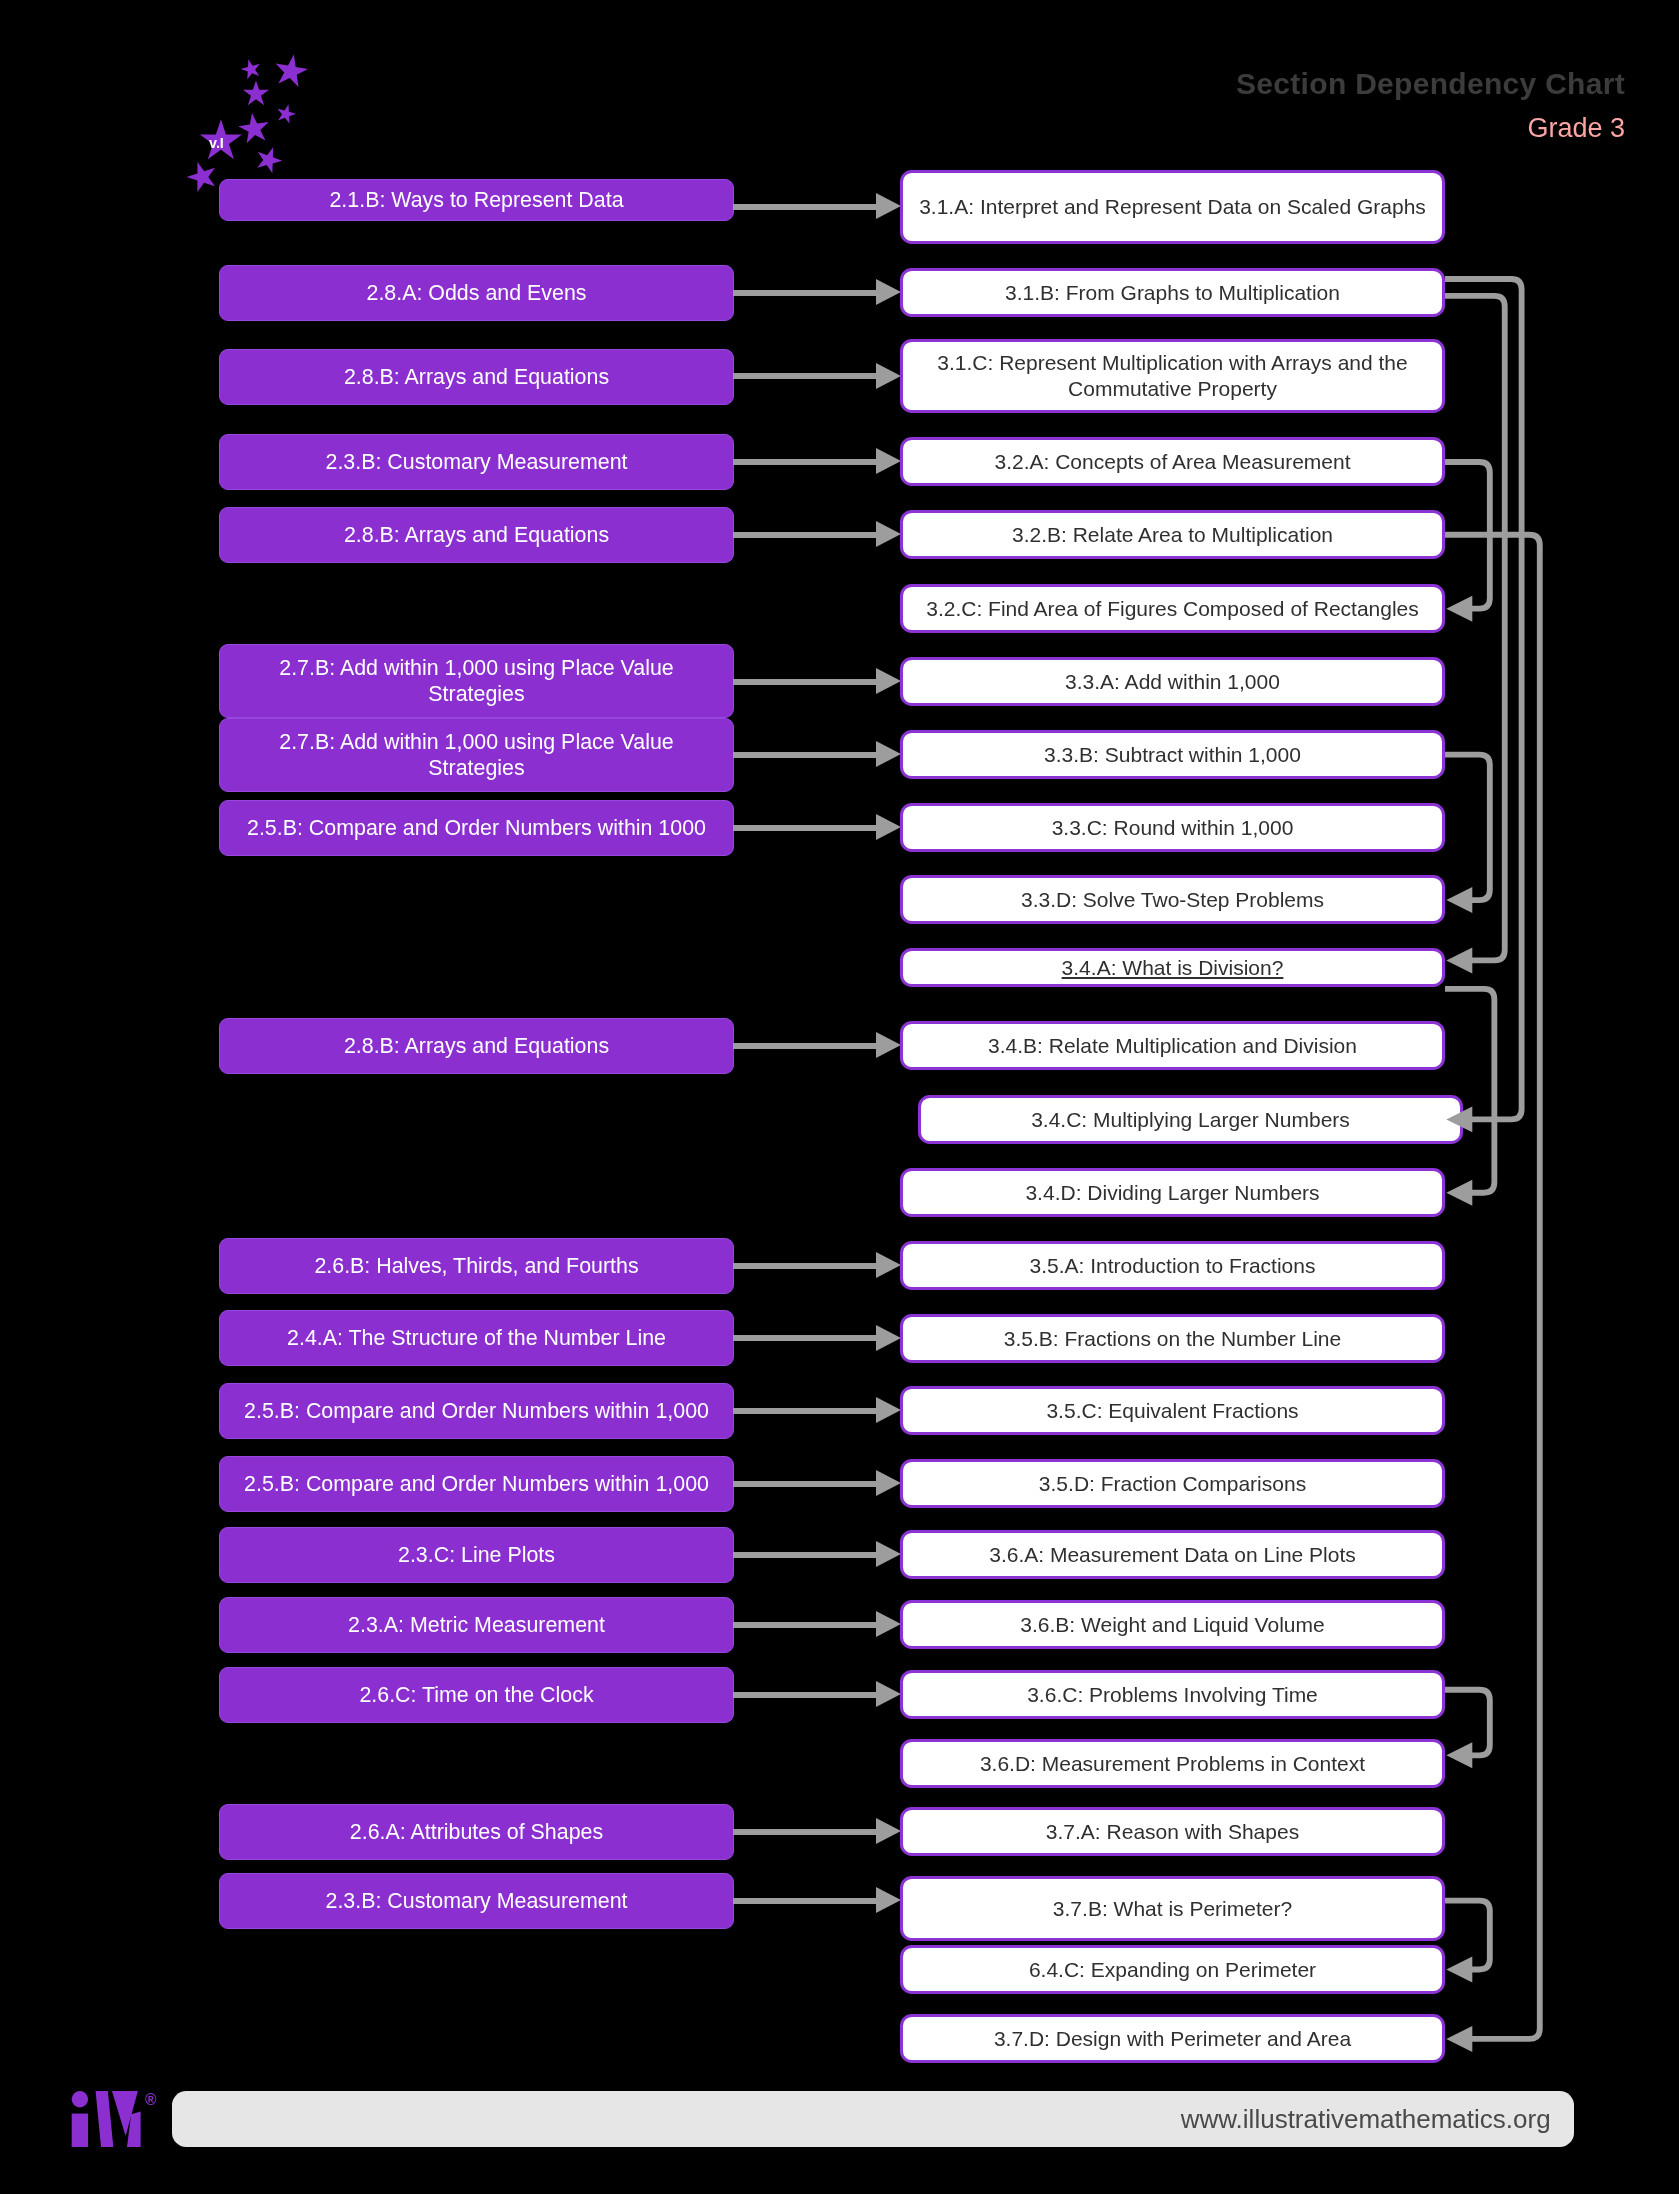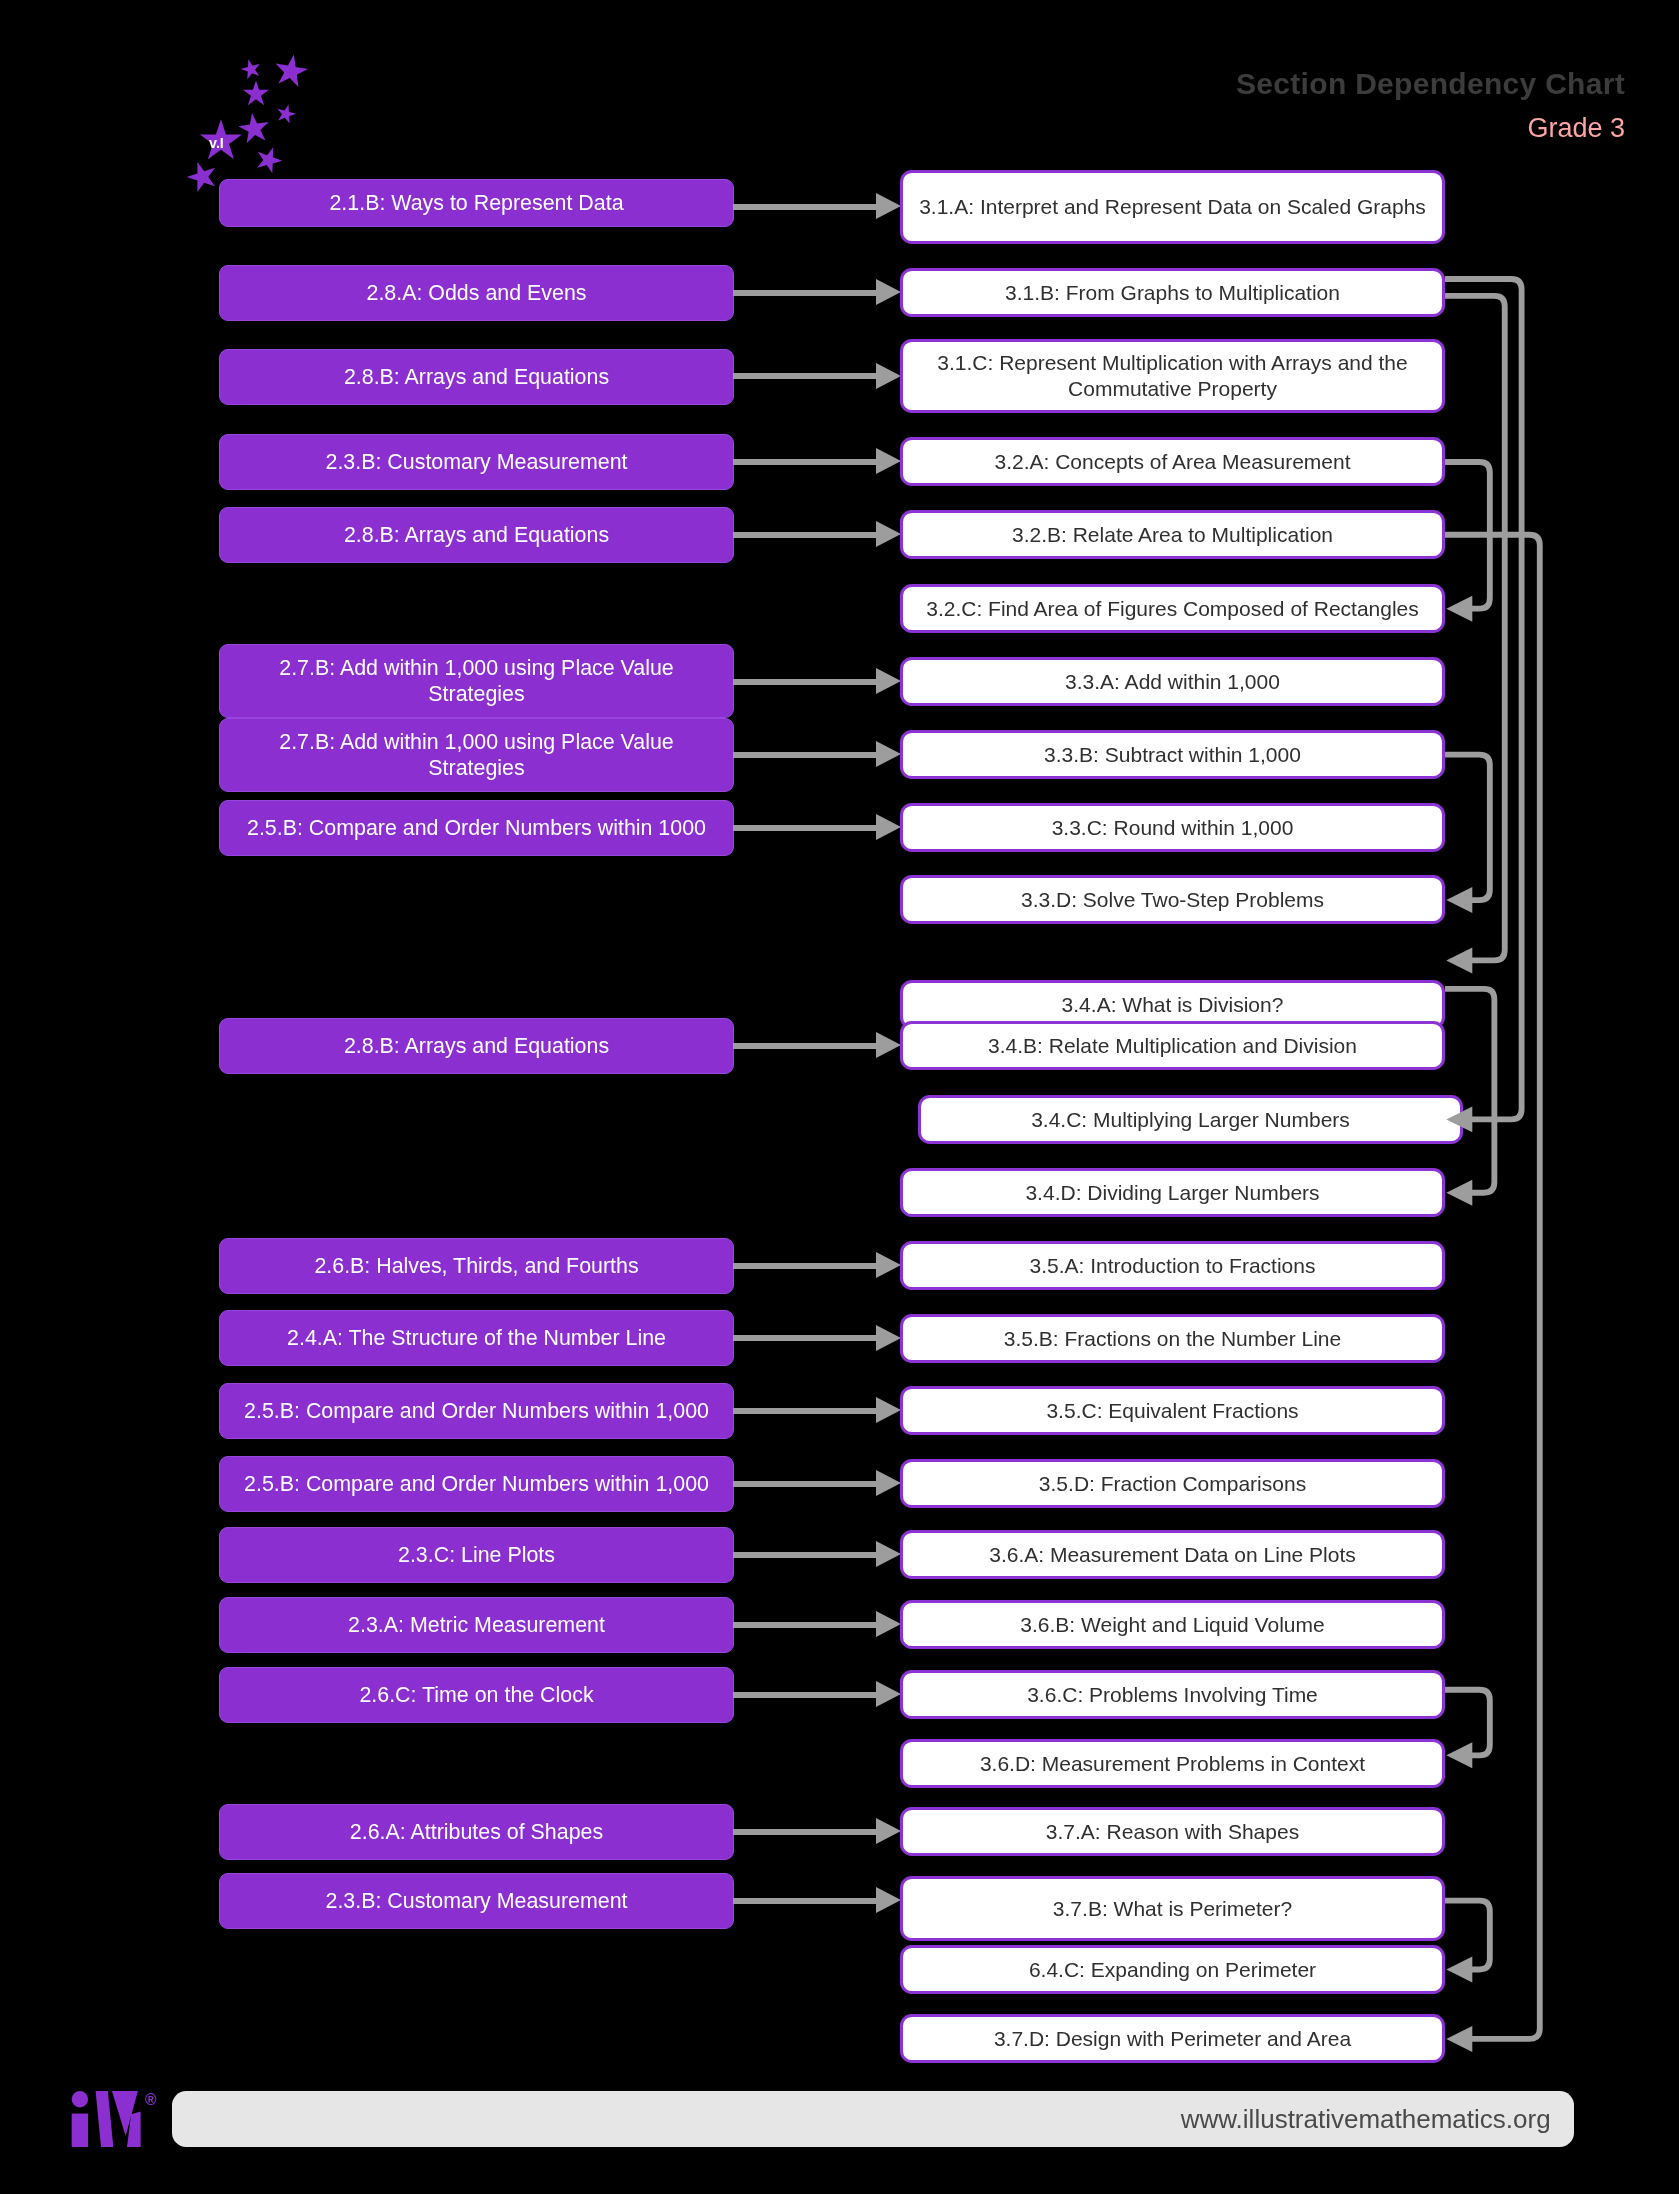--- a/index.html
+++ b/index.html
@@ -50,21 +50,21 @@
       <span class="star" style="left: 256px; top: 95px; font-size: 34px; transform: translate(-50%, -55%) rotate(0deg);">★</span>
       <span class="star" style="left: 286px; top: 115px; font-size: 25px; transform: translate(-50%, -55%) rotate(15deg);">★</span>
       <span class="star" style="left: 254px; top: 130px; font-size: 40px; transform: translate(-50%, -55%) rotate(-8deg);">★</span>
       <span class="star" style="left: 221px; top: 143px; font-size: 55px; transform: translate(-50%, -55%) rotate(0deg);">★</span>
       <span class="star" style="left: 269px; top: 161px; font-size: 34px; transform: translate(-50%, -55%) rotate(20deg);">★</span>
       <span class="star" style="left: 202px; top: 178px; font-size: 39px; transform: translate(-50%, -55%) rotate(-18deg);">★</span>
     </div>
   <div id="star-label" style="left: 209px; top: 135px;">v.I</div>
 
   <div id="boxes">
-      <div class="pbox" style="top: 179px; height: 48px;">2.1.B: Ways to Represent Data</div>
+      <div class="pbox" style="top: 179px; height: 42px;">2.1.B: Ways to Represent Data</div>
       <div class="harrow" style="left: 733px; width: 144px; top: 204px;"></div>
       <div class="ahead" style="left: 876px; top: 193px;"></div>
       <div class="wbox" style="top: 170px; height: 74px;">3.1.A: Interpret and Represent Data on Scaled Graphs</div>
       <div class="pbox" style="top: 265px; height: 56px;">2.8.A: Odds and Evens</div>
       <div class="harrow" style="left: 733px; width: 144px; top: 290px;"></div>
       <div class="ahead" style="left: 876px; top: 279px;"></div>
       <div class="wbox" style="top: 268px; height: 49px;">3.1.B: From Graphs to Multiplication</div>
       <div class="pbox" style="top: 349px; height: 56px;">2.8.B: Arrays and Equations</div>
       <div class="harrow" style="left: 733px; width: 144px; top: 373px;"></div>
       <div class="ahead" style="left: 876px; top: 363px;"></div>
@@ -84,21 +84,21 @@
       <div class="wbox" style="top: 657px; height: 49px;">3.3.A: Add within 1,000</div>
       <div class="pbox" style="top: 718px; height: 74px;">2.7.B: Add within 1,000 using Place Value Strategies</div>
       <div class="harrow" style="left: 733px; width: 144px; top: 752px;"></div>
       <div class="ahead" style="left: 876px; top: 741px;"></div>
       <div class="wbox" style="top: 730px; height: 49px;">3.3.B: Subtract within 1,000</div>
       <div class="pbox" style="top: 800px; height: 56px;">2.5.B: Compare and Order Numbers within 1000</div>
       <div class="harrow" style="left: 733px; width: 144px; top: 825px;"></div>
       <div class="ahead" style="left: 876px; top: 814px;"></div>
       <div class="wbox" style="top: 803px; height: 49px;">3.3.C: Round within 1,000</div>
       <div class="wbox" style="top: 875px; height: 49px;">3.3.D: Solve Two-Step Problems</div>
-      <div class="wbox" style="top: 980px; height: 49px;">3.4.A: What is Division?</div>
+      <div class="wbox" style="top: 948px; height: 39px; text-decoration: underline;">3.4.A: What is Division?</div>
       <div class="pbox" style="top: 1018px; height: 56px;">2.8.B: Arrays and Equations</div>
       <div class="harrow" style="left: 733px; width: 144px; top: 1043px;"></div>
       <div class="ahead" style="left: 876px; top: 1032px;"></div>
       <div class="wbox" style="top: 1021px; height: 49px;">3.4.B: Relate Multiplication and Division</div>
       <div class="wbox" style="top: 1095px; height: 49px; margin-left: 18px;">3.4.C: Multiplying Larger Numbers</div>
       <div class="wbox" style="top: 1168px; height: 49px;">3.4.D: Dividing Larger Numbers</div>
       <div class="pbox" style="top: 1238px; height: 56px;">2.6.B: Halves, Thirds, and Fourths</div>
       <div class="harrow" style="left: 733px; width: 144px; top: 1263px;"></div>
       <div class="ahead" style="left: 876px; top: 1252px;"></div>
       <div class="wbox" style="top: 1241px; height: 49px;">3.5.A: Introduction to Fractions</div>

